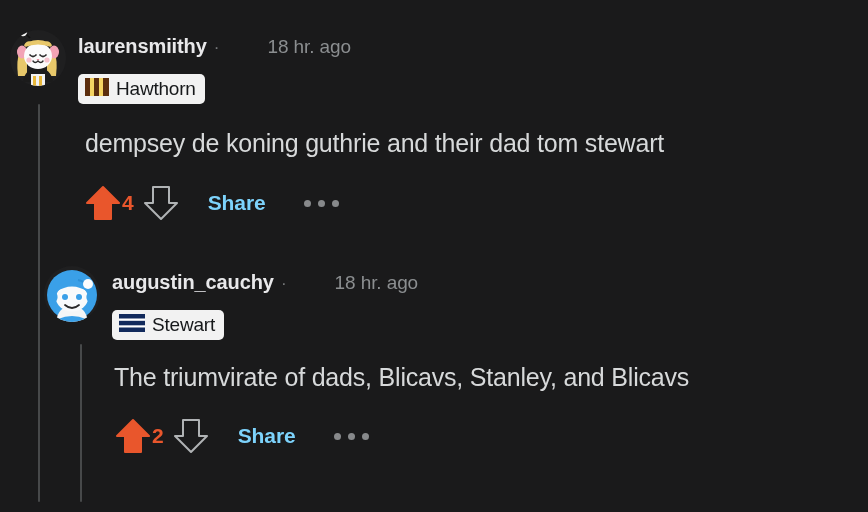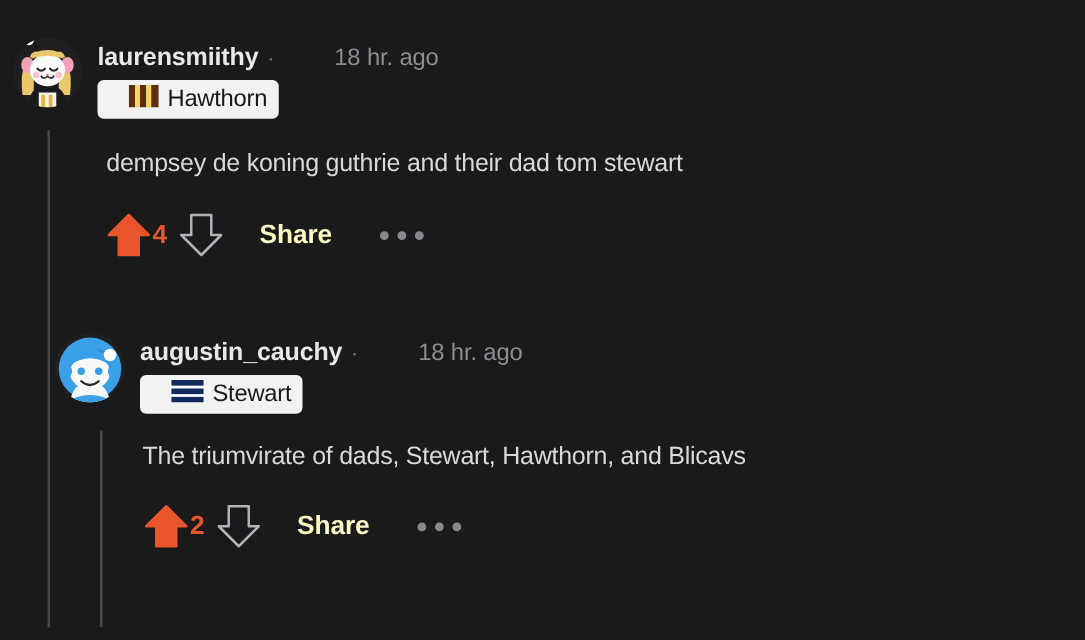--- a/index.html
+++ b/index.html
@@ -77,33 +77,33 @@
     margin-left: 41px;
   }
 
   
   .flair {
     display: inline-flex;
     align-items: center;
     gap: 7px;
     background: #f2f2f2;
     border-radius: 5px;
-    padding: 4px 9px 4px 25px;
-    margin-top: 8px;
+    padding: 4px 9px 4px 7px;
+    margin-top: 18px;
   }
   .flair-label {
     font-size: 19px;
     color: #16181a;
     letter-spacing: -0.2px;
   }
   .flair-icon { display: block; border-radius: 1px; }
 
   
   .comment-body {
-    font-size: 20px;
+    font-size: 25px;
     color: #d7d9da;
     line-height: 1.25;
     letter-spacing: -0.2px;
     white-space: nowrap;
   }
   #comment-0 .comment-body { margin: 24px 0 0 75px; }
   #comment-1 .comment-body { margin: 22px 0 0 70px; }
 
   
   .actions {
@@ -123,21 +123,21 @@
   }
   .score {
     font-size: 21px;
     font-weight: bold;
     color: #e9562c;
     margin: 0 6px 0 -2px;
   }
   .share-btn {
     font-size: 21px;
     font-weight: bold;
-    color: #fef9c3;
+    color: #7dd3fc;
     letter-spacing: -0.1px;
     margin-left: 26px;
   }
   .more-btn {
     display: flex;
     align-items: center;
     gap: 7px;
     margin-left: 34px;
     padding: 10px 4px;
   }
@@ -282,21 +282,21 @@
               <rect x="0" y="0" width="26" height="4.5" fill="#122a5c"></rect>
               <rect x="0" y="6.8" width="26" height="4.5" fill="#122a5c"></rect>
               <rect x="0" y="13.5" width="26" height="4.5" fill="#122a5c"></rect>
             </svg>
           </span>
           <span class="flair-label">Stewart</span>
         </div>
       </div>
     </div>
 
-    <div class="comment-body">The triumvirate of dads, Stewart, Hawthorn, and Blicavs</div>
+    <div class="comment-body">The triumvirate of dads, Blicavs, Stanley, and Blicavs</div>
 
     <div class="actions">
       <span class="vote-btn">
         <svg width="34" height="36" viewBox="0 0 34 36">
           <path d="M17 2 L33 18 H25 V34 H9 V18 H1 Z" fill="#e9562c" stroke="#e9562c" stroke-width="2" stroke-linejoin="round"></path>
         </svg>
       </span>
       <span class="score">2</span>
       <span class="vote-btn">
         <svg width="34" height="36" viewBox="0 0 34 36">

